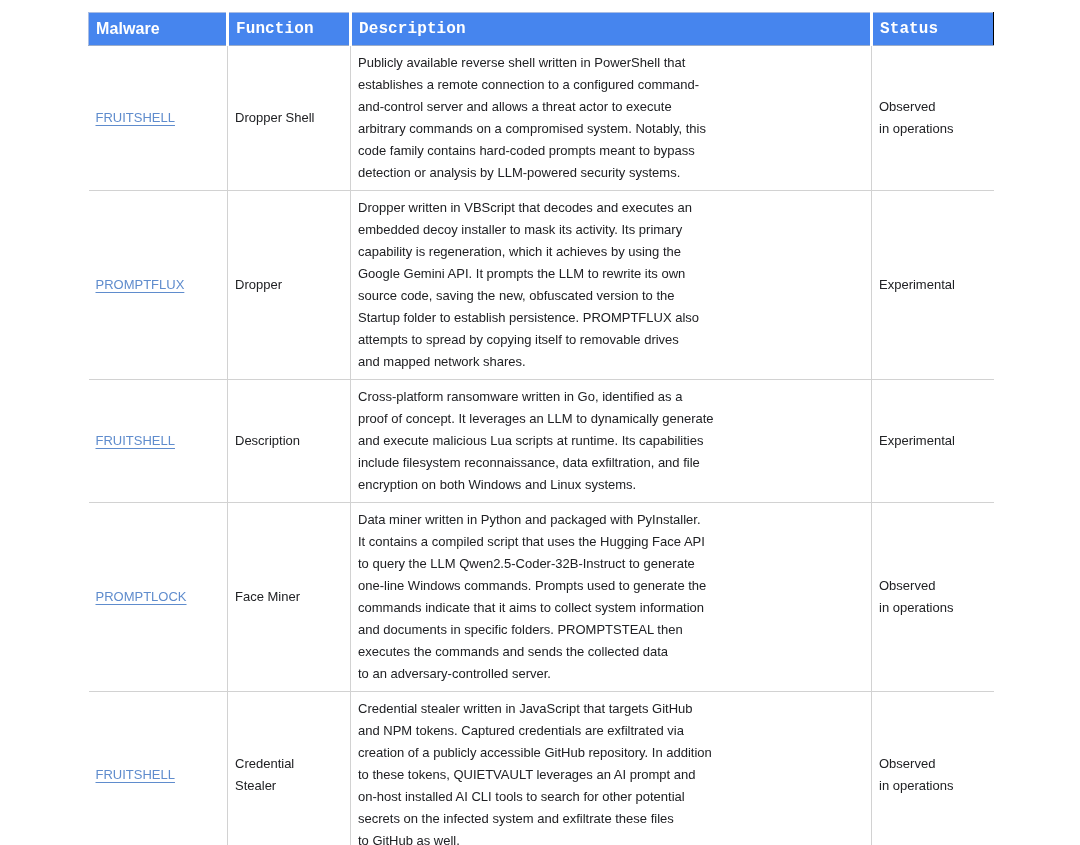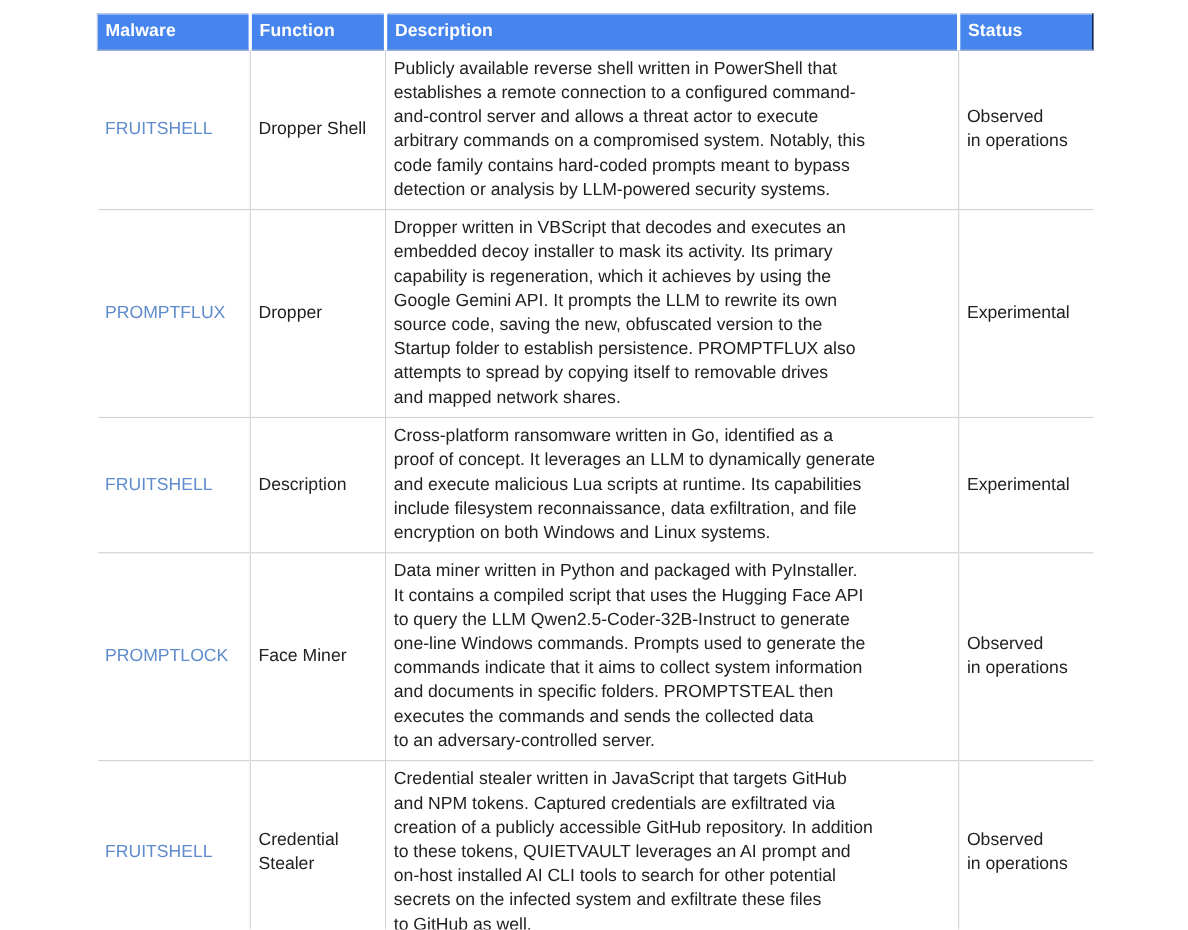--- a/index.html
+++ b/index.html
@@ -32,41 +32,42 @@
     font-weight: bold;
     text-align: left;
     vertical-align: middle;
     height: 33px;
     box-sizing: border-box;
     padding: 0 7px;
     border-top: 1px solid #a9bde4;
     border-bottom: 1px solid #9cadc9;
     letter-spacing: 0.1px;
   }
-  thead th + th { border-left: 3px solid #ffffff; }
+  thead th + th { border-left: 3px solid #ffffff; font-family: Liberation Mono, monospace; }
   thead th:first-child { border-left: 1px solid #a9bde4; }
   thead th:last-child  { border-right: 1px solid #000000; }
 
   tbody td {
     vertical-align: middle;
-    font-size: 16px;
+    font-size: 13px;
     line-height: 22px;
     color: #202124;
     padding: 6px 7px;
     box-sizing: border-box;
     overflow: hidden;
   }
   tbody td + td { border-left: 1px solid #d2d2d2; }
   tbody tr + tr td { border-top: 1px solid #d2d2d2; }
 
   td.cell-function, td.cell-description, td.cell-status { white-space: pre-line; }
   td.cell-description { padding-right: 4px; }
 
   a.malware-link {
     color: #5f8ccd;
+    text-decoration: underline;
     text-underline-offset: 3px;
     cursor: pointer;
   }
 </style>
 </head>
 <body>
 
 <div class="page">
   <table class="malware-table">
     <colgroup>

